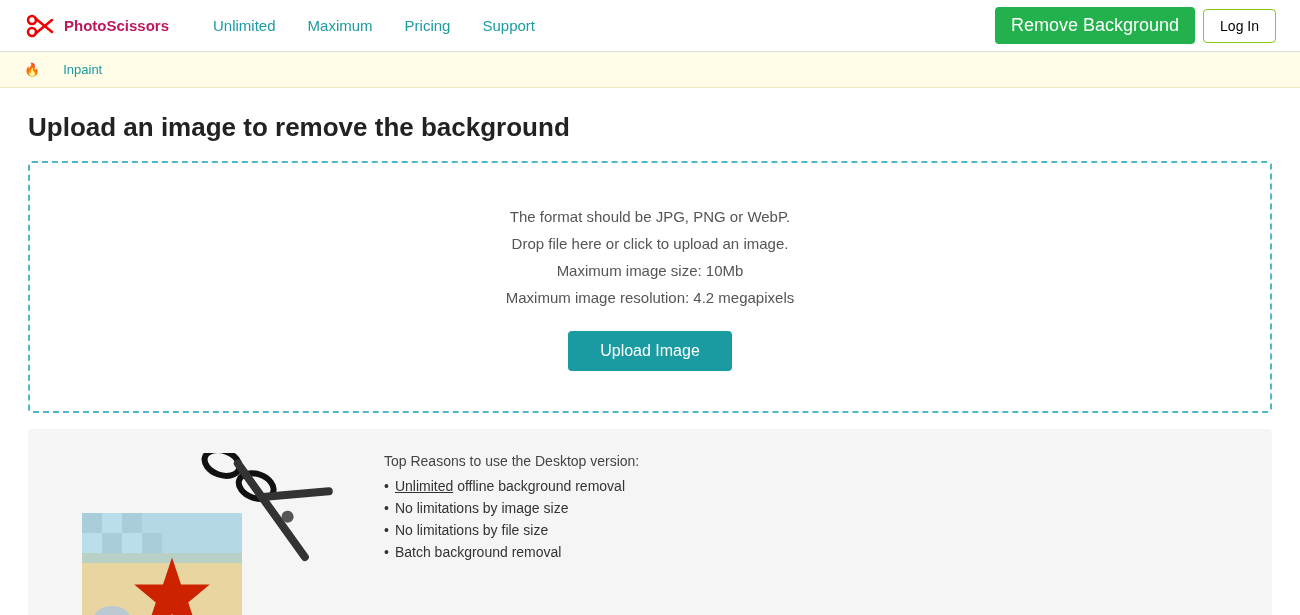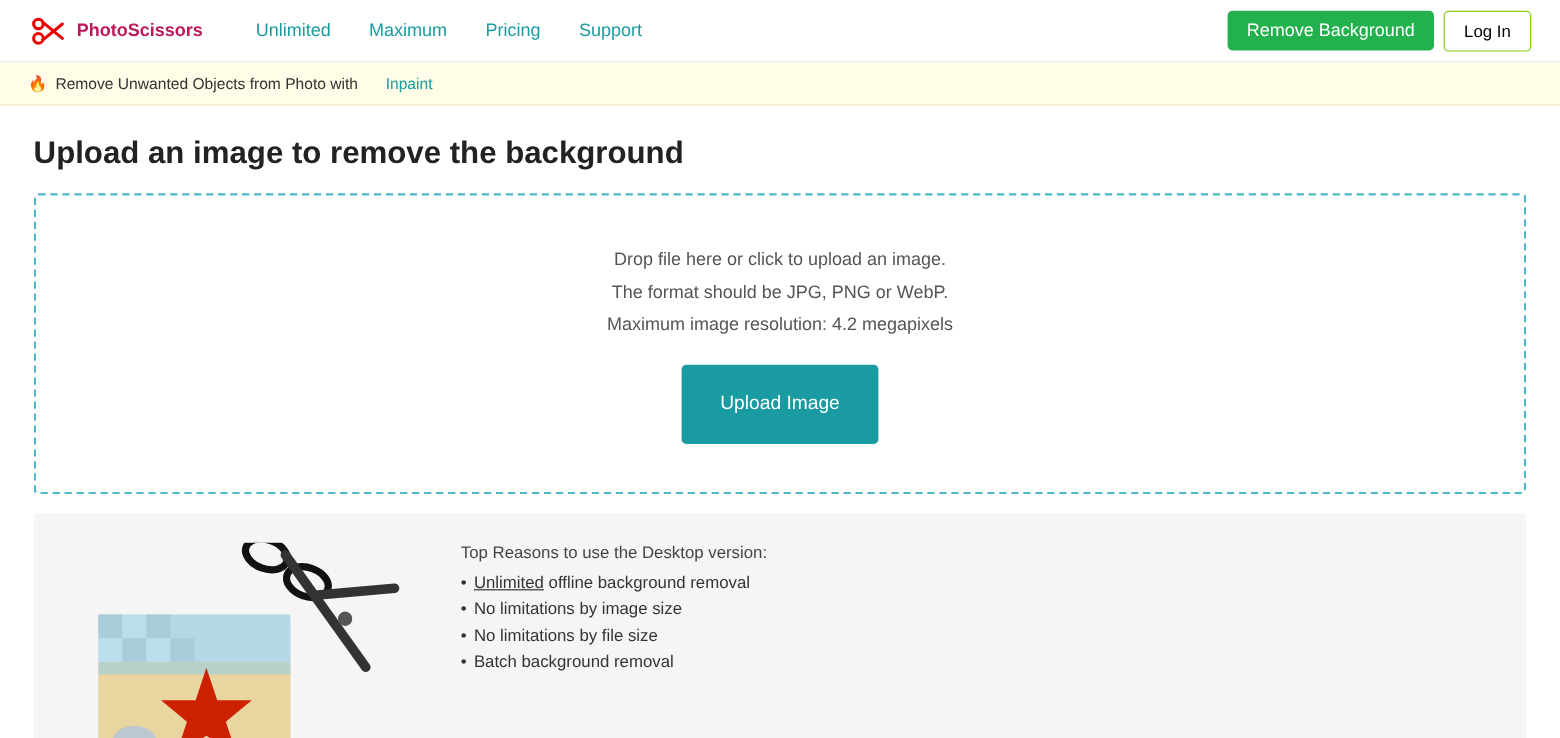--- a/index.html
+++ b/index.html
@@ -46,21 +46,21 @@
       display: flex;
       align-items: center;
       gap: 8px;
     }
     .btn-remove-bg {
       background: #22b14c;
       color: #fff;
       border: none;
       border-radius: 4px;
       padding: 8px 16px;
-      font-size: 15px;
+      font-size: 18px;
       cursor: pointer;
       white-space: nowrap;
     }
     .btn-login {
       background: #fff;
       color: #000000;
       border: 1px solid #84cc16;
       border-radius: 4px;
       padding: 8px 16px;
       font-size: 14px;
@@ -109,21 +109,21 @@
       color: #555;
       font-size: 15px;
       line-height: 1.8;
       margin-bottom: 20px;
     }
     .btn-upload {
       background: #1a9ba1;
       color: #fff;
       border: none;
       border-radius: 4px;
-      padding: 24px 32px;
+      padding: 11px 32px;
       font-size: 16px;
       cursor: pointer;
     }
 
     
     .download-section {
       background: #f5f5f5;
       border-radius: 4px;
       padding: 24px;
       display: flex;
@@ -191,31 +191,31 @@
   </nav>
 
   <div class="header-buttons">
     <button class="btn-remove-bg">Remove Background</button>
     <button class="btn-login">Log In</button>
   </div>
 </header>
 
 <div class="banner">
   <span>🔥</span>
-  <span>Remove Unwanted Objects from Photo with</span>
   <a class="banner-link">Inpaint</a>
 </div>
 
 <main class="main">
   <h1 class="page-title">Upload an image to remove the background</h1>
 
   <div class="upload-area">
     <div class="upload-desc">
+      <div>The format should be JPG, PNG or WebP.</div>
       <div>Drop file here or click to upload an image.</div>
-      <div>The format should be JPG, PNG or WebP.</div>
+      <div>Maximum image size: 10Mb</div>
       <div>Maximum image resolution: 4.2 megapixels</div>
     </div>
     <button class="btn-upload">Upload Image</button>
   </div>
 
   <div class="download-section">
 
     <div class="download-image-area">
       <svg viewBox="0 0 300 210" xmlns="http://www.w3.org/2000/svg" width="300" height="210">
 

